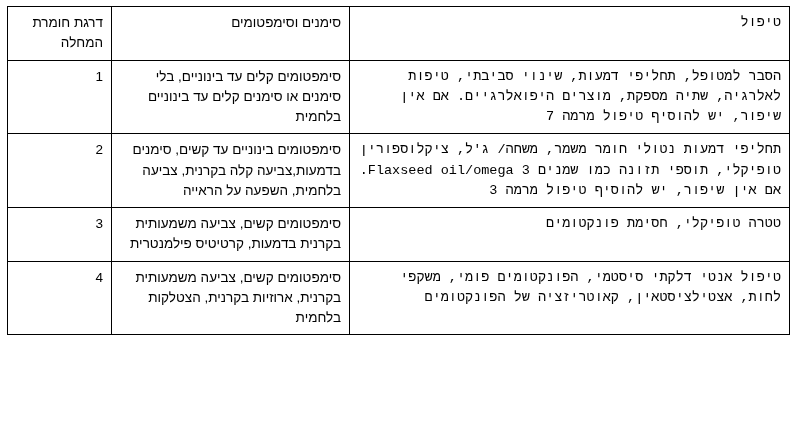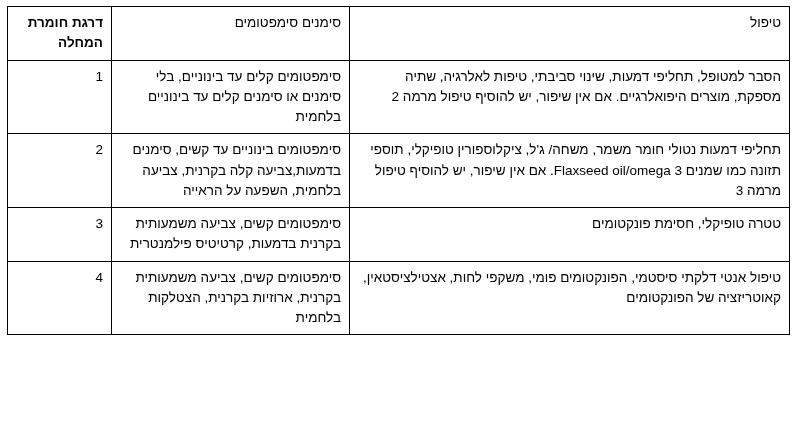--- a/index.html
+++ b/index.html
@@ -32,54 +32,53 @@
     vertical-align: top;
     padding: 6px 8px 6px 8px;
     font-size: 13.5px;
     line-height: 1.5;
     text-align: right;
   }
   col.col-treatment { width: 440px; }
   col.col-signs     { width: 238px; }
   col.col-grade     { width: 104px; }
 
-  td.treatment-cell { text-align: right; }
+  td.treatment-cell { text-align: right; font-family: Liberation Mono, monospace; }
   td.signs-cell     { text-align: right; }
   td.grade-cell     { text-align: left; padding-left: 14px; }
 
   thead td {
     font-weight: normal;
   }
   .hdr-grade {
     text-align: left;
     padding-left: 14px;
     line-height: 1.5;
-    font-weight: bold;
   }
 </style>
 </head>
 <body>
 
 <div class="page">
   <table class="severity-table">
     <colgroup>
       <col class="col-treatment">
       <col class="col-signs">
       <col class="col-grade">
     </colgroup>
     <thead>
       <tr>
         <td class="treatment-cell">טיפול</td>
-        <td class="signs-cell">סימנים סימפטומים</td>
+        <td class="signs-cell">סימנים וסימפטומים</td>
         <td class="grade-cell hdr-grade">דרגת חומרת המחלה</td>
       </tr>
     </thead>
     <tbody>
       <tr>
-        <td class="treatment-cell">הסבר למטופל, תחליפי דמעות, שינוי סביבתי, טיפות לאלרגיה, שתיה מספקת, מוצרים היפואלרגיים. אם אין שיפור, יש להוסיף טיפול מרמה 2</td>
+        <td class="treatment-cell">הסבר למטופל, תחליפי דמעות, שינוי סביבתי, טיפות לאלרגיה, שתיה מספקת, מוצרים היפואלרגיים. אם אין שיפור, יש להוסיף טיפול מרמה 7</td>
         <td class="signs-cell">סימפטומים קלים עד בינוניים, בלי סימנים או סימנים קלים עד בינוניים בלחמית</td>
         <td class="grade-cell">1</td>
       </tr>
       <tr>
         <td class="treatment-cell">תחליפי דמעות נטולי חומר משמר, משחה/ ג'ל, ציקלוספורין טופיקלי, תוספי תזונה כמו שמנים Flaxseed oil/omega 3. אם אין שיפור, יש להוסיף טיפול מרמה 3</td>
         <td class="signs-cell">סימפטומים בינוניים עד קשים, סימנים בדמעות,צביעה קלה בקרנית, צביעה בלחמית, השפעה על הראייה</td>
         <td class="grade-cell">2</td>
       </tr>
       <tr>
         <td class="treatment-cell">טטרה טופיקלי, חסימת פונקטומים</td>

